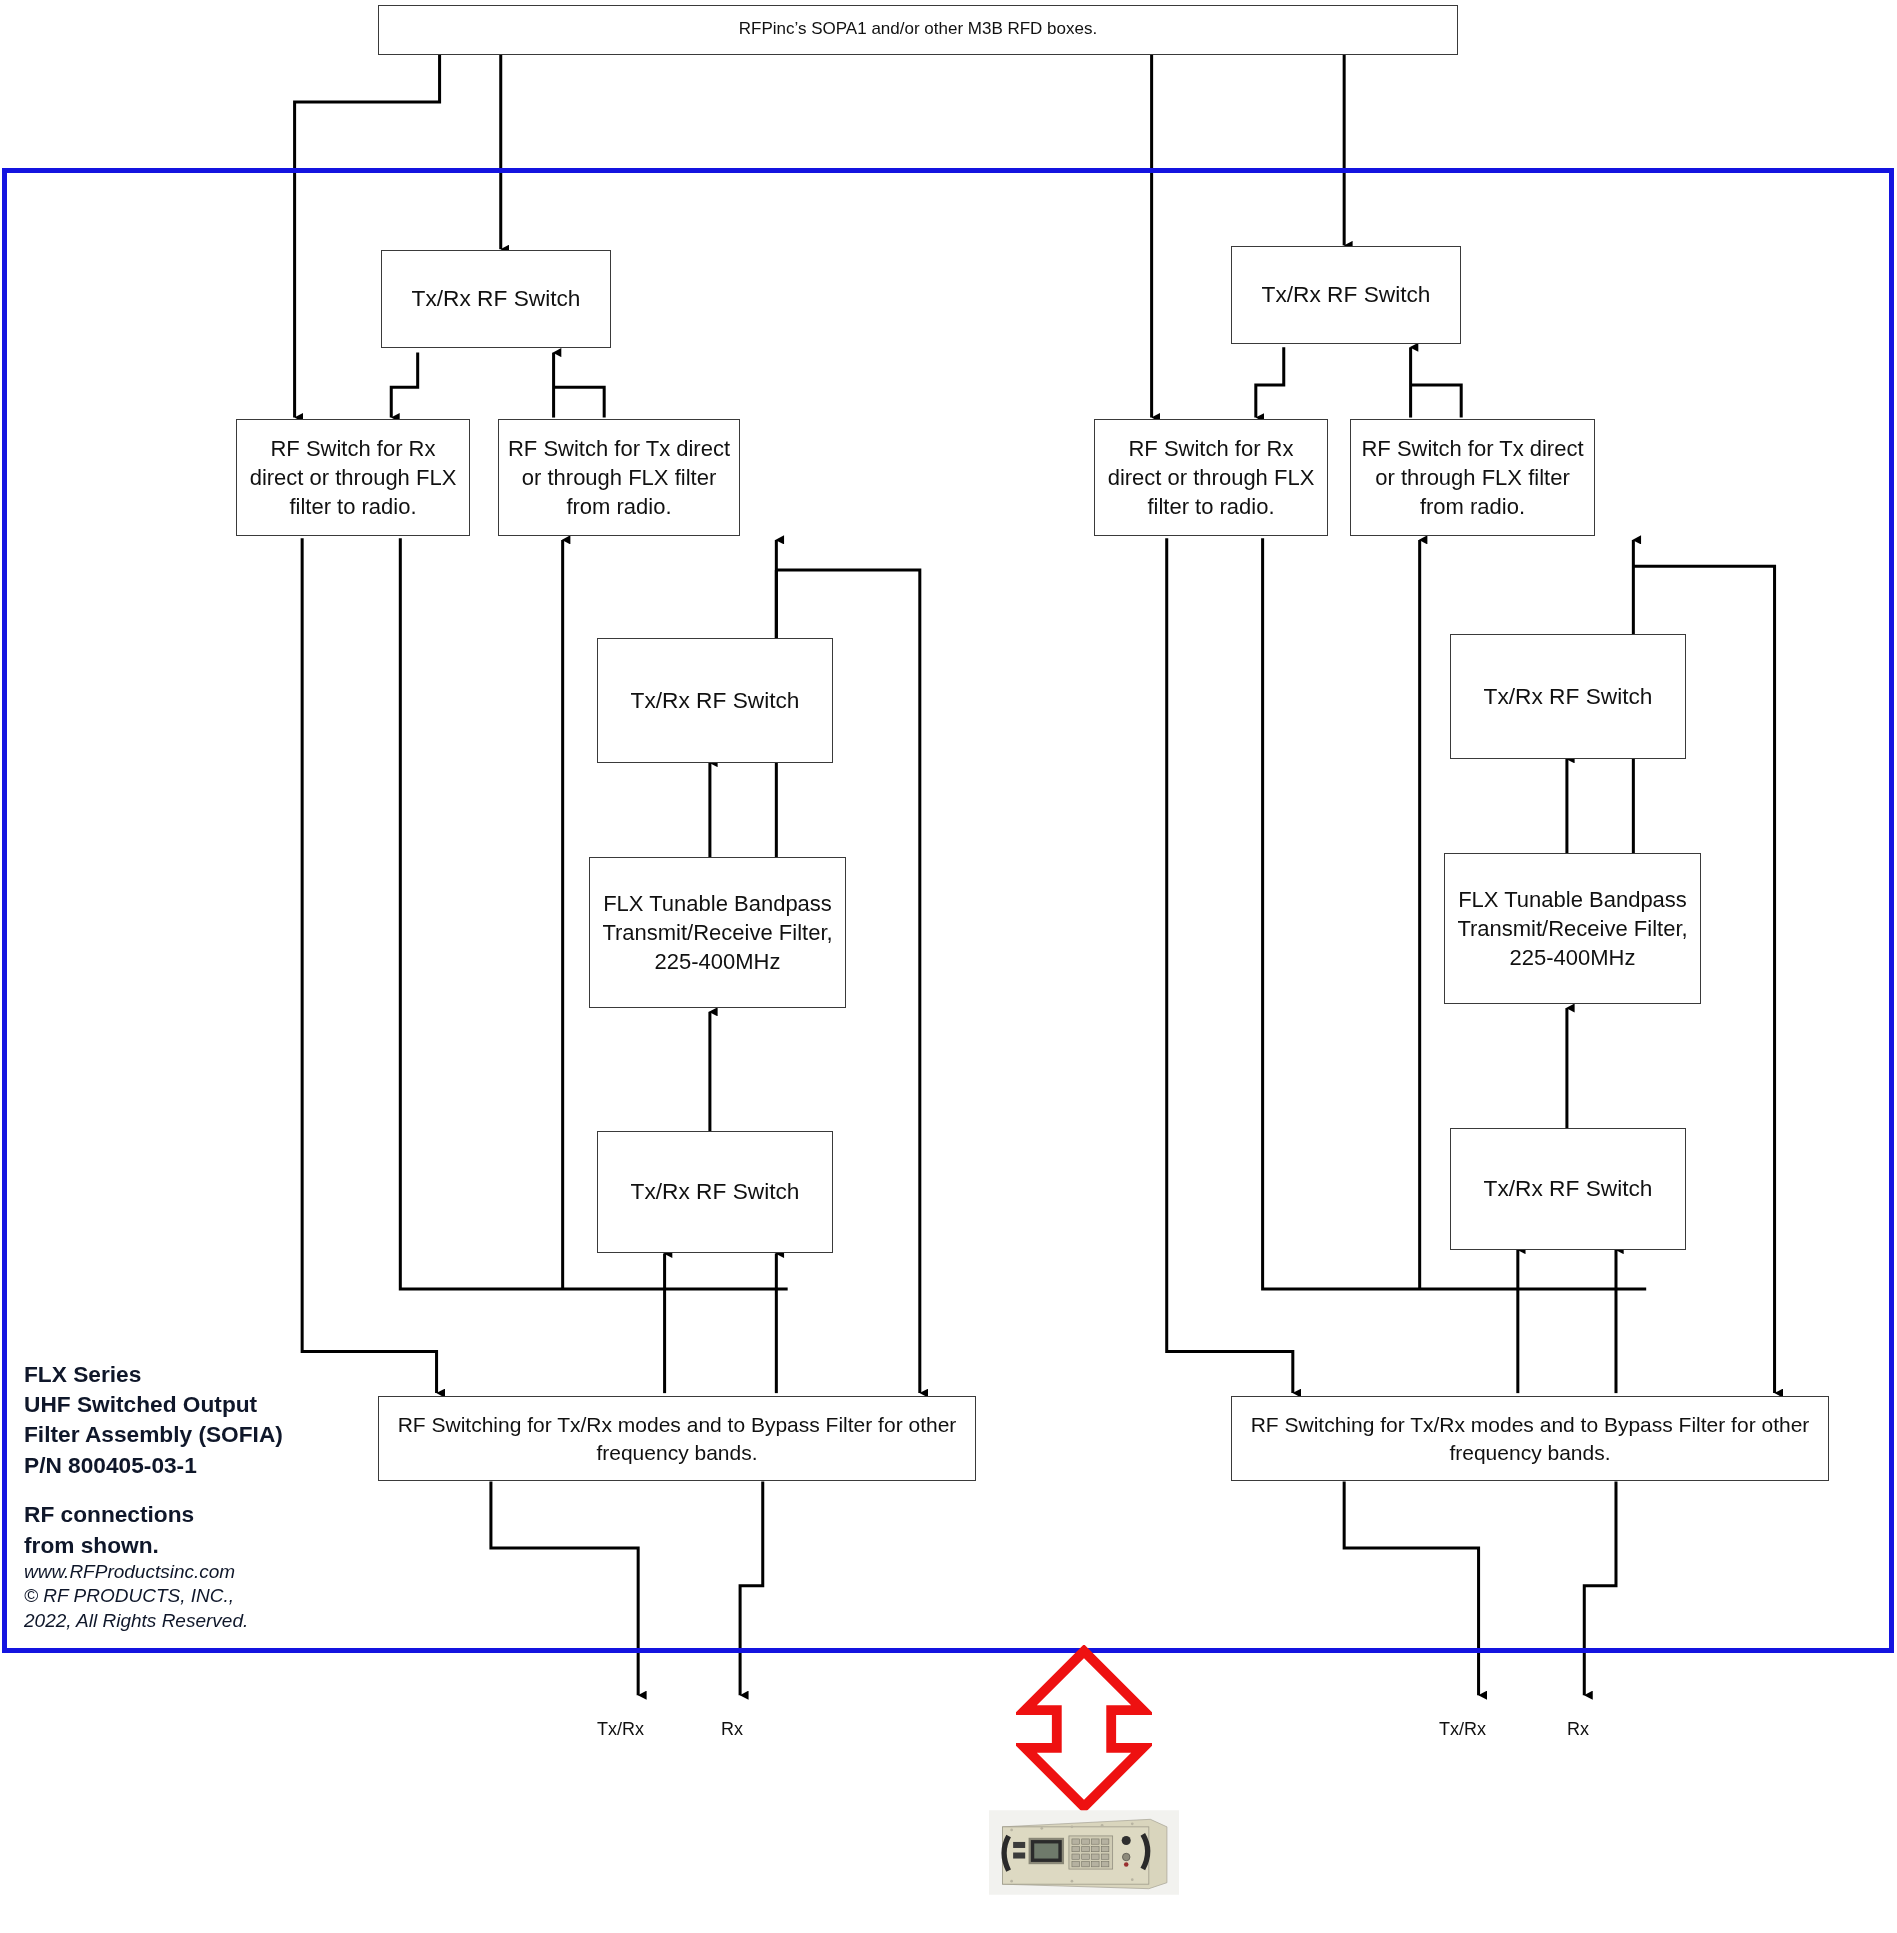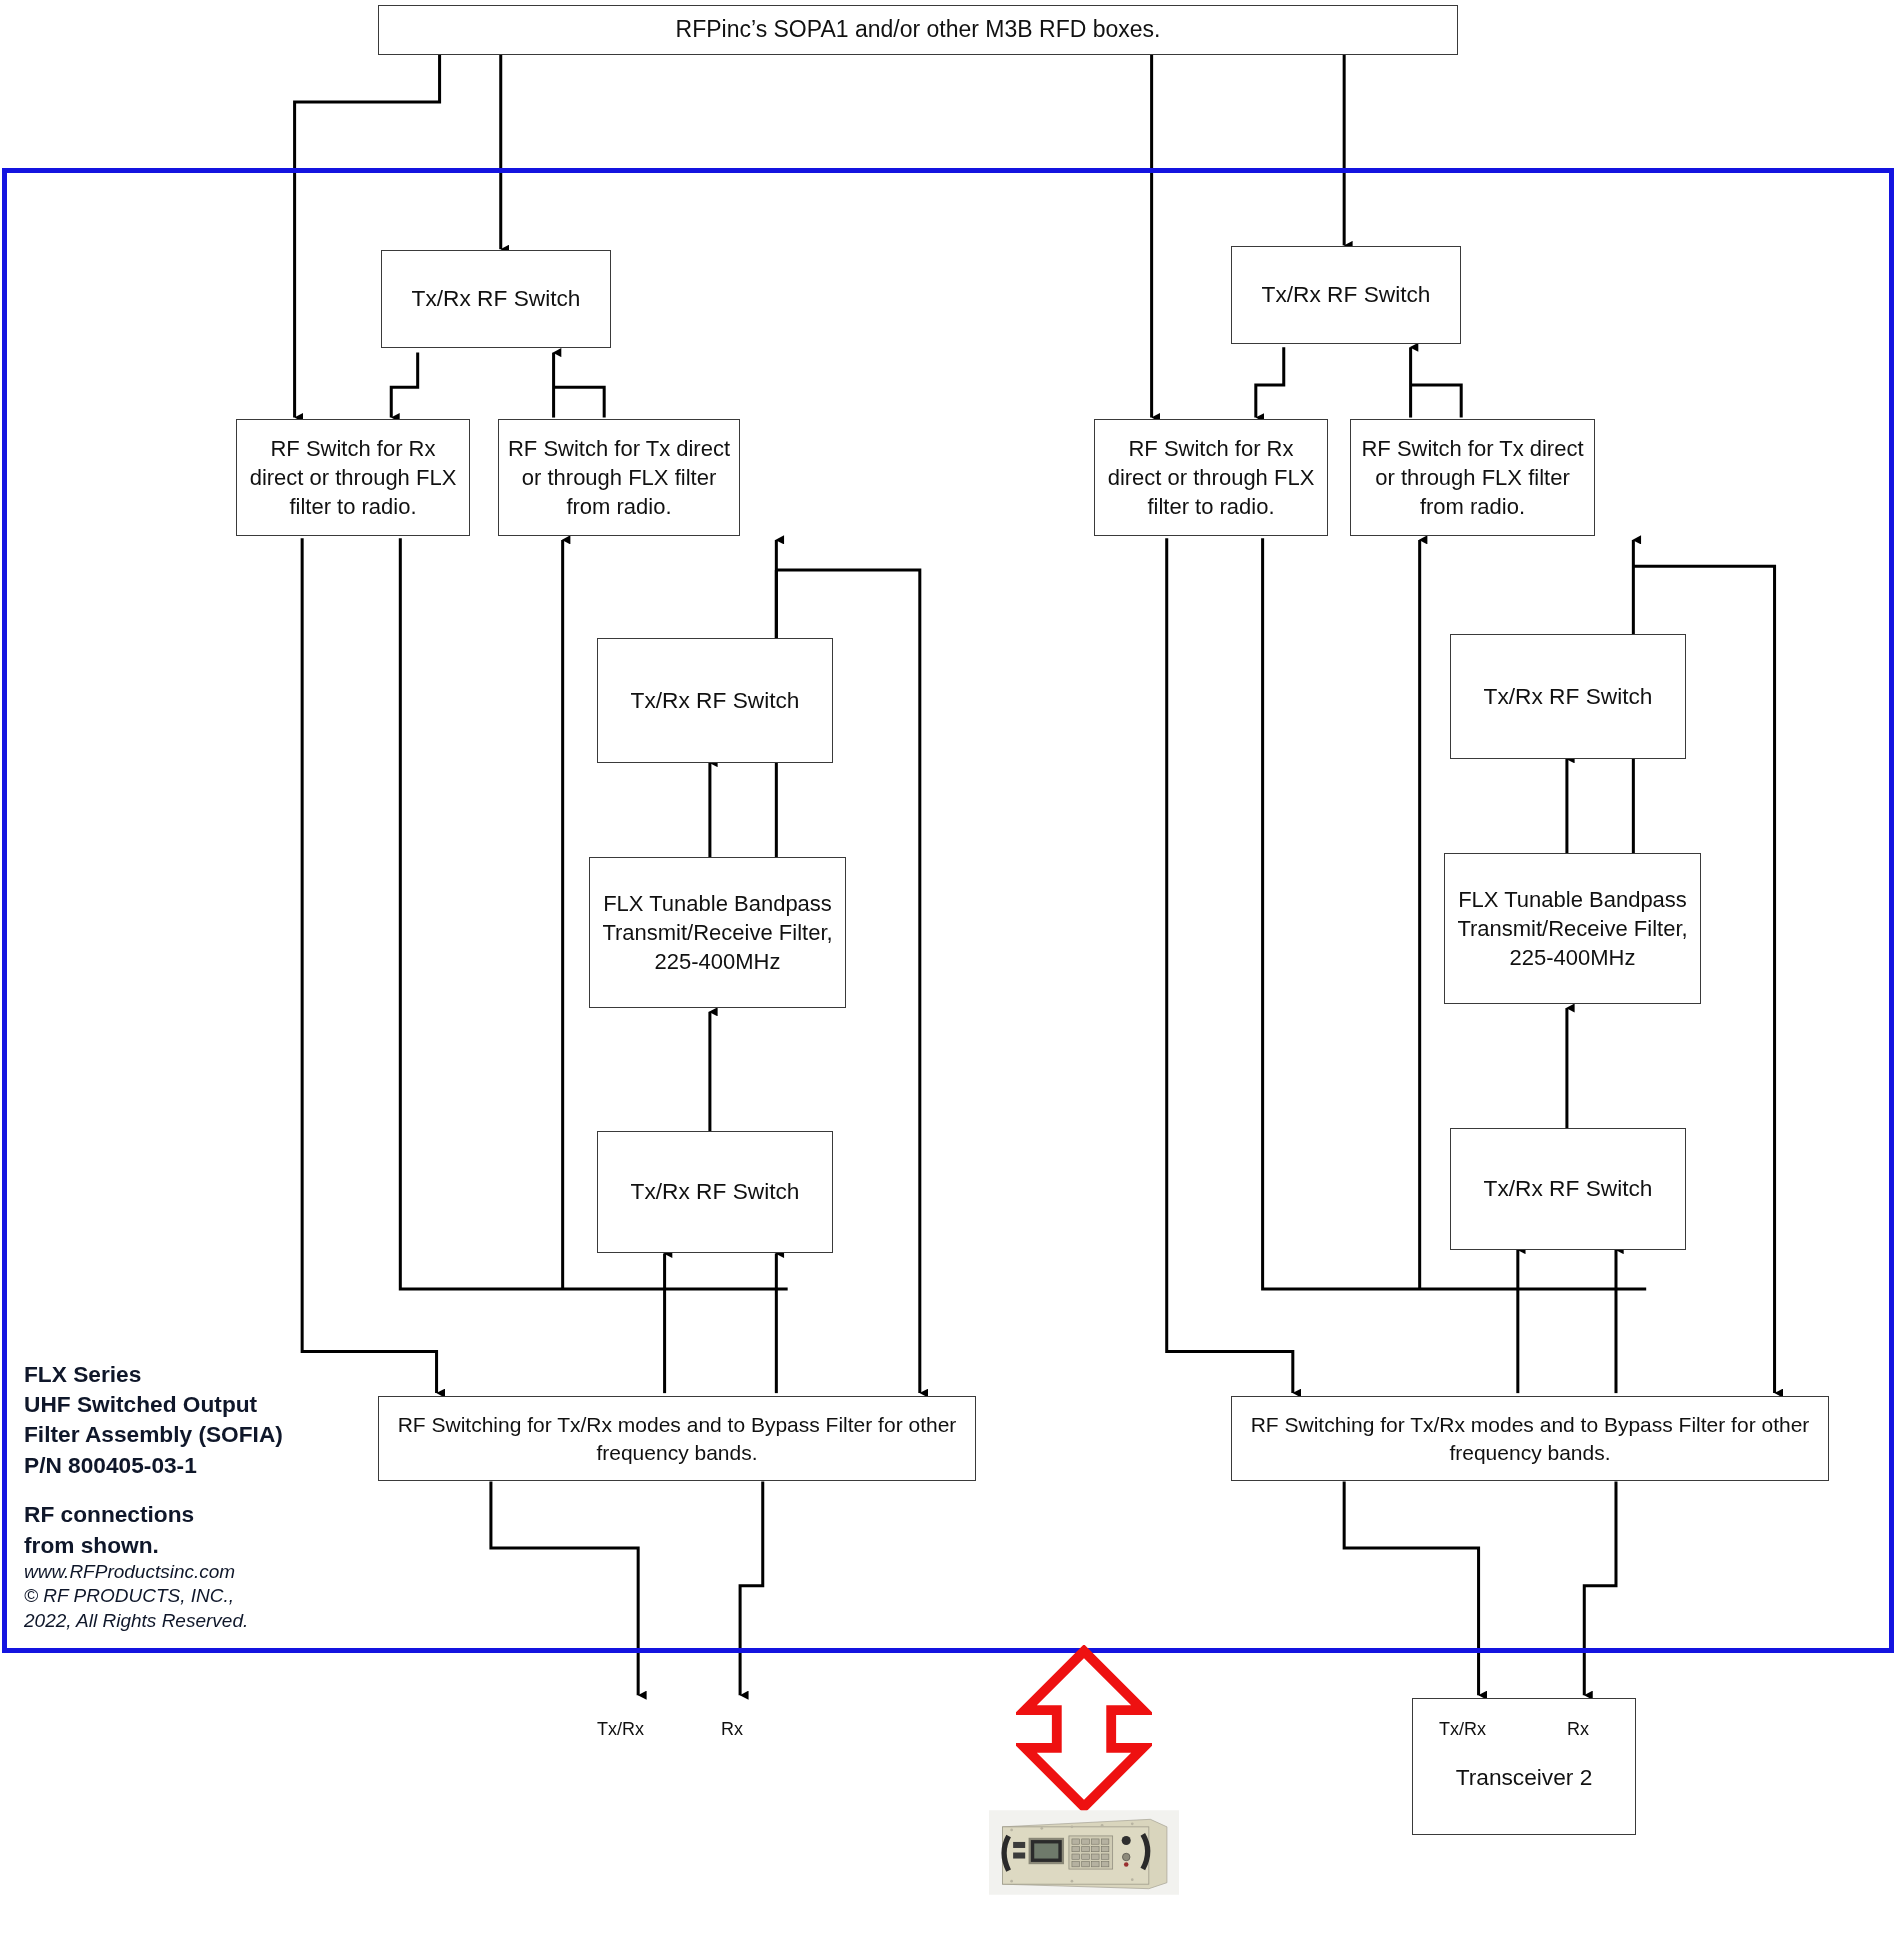--- a/index.html
+++ b/index.html
@@ -89,21 +89,21 @@
       <path d="M2075,1495 L2075,1335" marker-end="url(#ahu)"></path>
       <path d="M2010,1845 L2010,1655" marker-end="url(#ahu)"></path>
       <path d="M2140,1845 L2140,1655" marker-end="url(#ahu)"></path>
       <path d="M1780,1962 L1780,2050 L1958,2050 L1958,2245" marker-end="url(#ah)"></path>
       <path d="M2140,1962 L2140,2100 L2098,2100 L2098,2245" marker-end="url(#ah)"></path>
     </g>
   </svg>
 
   <div class="blueframe"></div>
 
-  <div class="box" style="left:378px;top:4.5px;width:1080px;height:50px;font-size:23px;">
+  <div class="box" style="left:378px;top:4.5px;width:1080px;height:50px;font-size:17px;">
     <span>RFPinc’s SOPA1 and/or other M3B RFD boxes.</span>
   </div>
 
   <div class="box" style="left:381px;top:250px;width:230px;height:98px;font-size:22.7px;">
     <span>Tx/Rx RF Switch</span>
   </div>
 
   <div class="box" style="left:236px;top:419px;width:234px;height:117px;font-size:22px;">
     <span>RF Switch for Rx direct or through FLX filter to radio.</span>
   </div>
@@ -152,23 +152,20 @@
   </div>
 
   <div class="box" style="left:1450px;top:1128px;width:236px;height:122px;font-size:22.7px;">
     <span>Tx/Rx RF Switch</span>
   </div>
 
   <div class="box" style="left:1231px;top:1396px;width:598px;height:85px;font-size:21px;">
     <span>RF Switching for Tx/Rx modes and to Bypass Filter for other frequency bands.</span>
   </div>
 
-  <div class="box" style="left:1412px;top:1698px;width:224px;height:137px;font-size:22.7px;align-items:flex-end;padding-bottom:41px;">
-    <span>Transceiver 2</span>
-  </div>
   <div class="port" style="left:1439px;top:1719px;">Tx/Rx</div>
   <div class="port" style="left:1567px;top:1719px;">Rx</div>
 
   <div class="legend">
     <div class="b">FLX Series</div>
     <div class="b">UHF Switched Output</div>
     <div class="b">Filter Assembly (SOFIA)</div>
     <div class="b">P/N 800405-03-1</div>
     <div class="gap"></div>
     <div class="b">RF connections</div>

